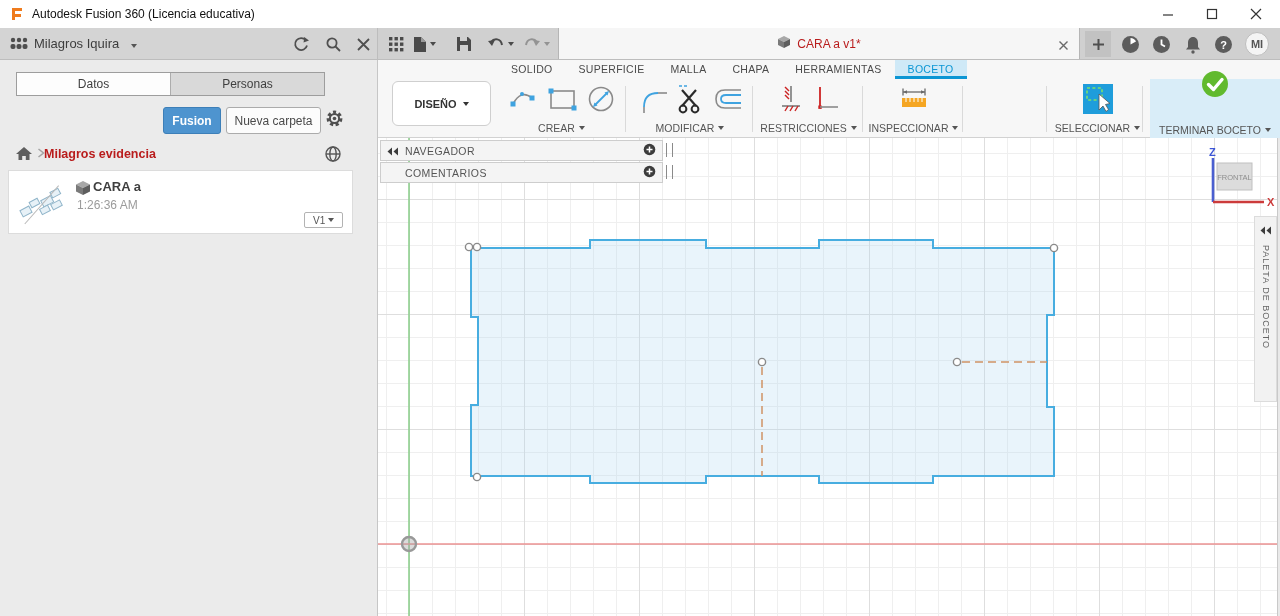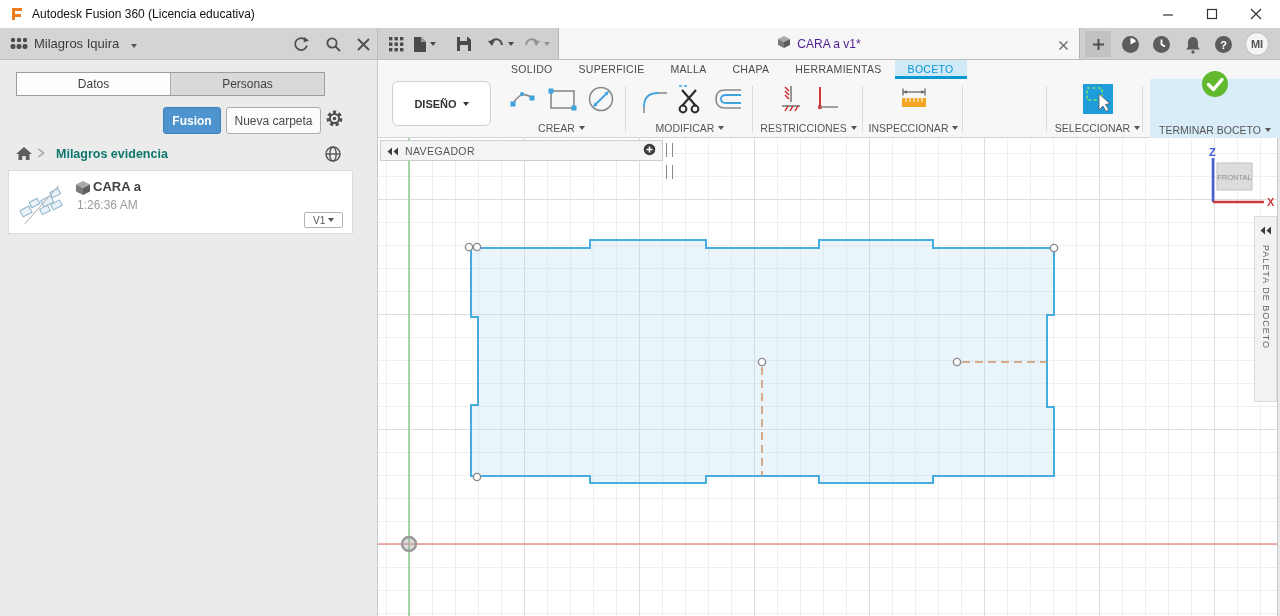--- a/index.html
+++ b/index.html
@@ -12,38 +12,38 @@
   .titlebar .logo{left:9px;top:6px;}
   .titlebar .title{left:32px;top:7px;font-size:12px;color:#111;}
   .winbtn{top:0;width:44px;height:28px;display:flex;align-items:center;justify-content:center;cursor:pointer;}
 
   
   .lefthead{left:0;top:28px;width:378px;height:32px;background:#d4d4d4;border-bottom:1px solid #bdbdbd;border-right:1px solid #bdbdbd;box-sizing:border-box;}
   .lefthead .uname{left:34px;top:8px;font-size:13px;color:#3d3d3d;}
   .topstrip{left:378px;top:28px;width:902px;height:32px;background:#d0d0d0;border-bottom:1px solid #bdbdbd;box-sizing:border-box;}
   .qicon{top:7px;width:20px;height:18px;display:flex;align-items:center;justify-content:center;}
   .doctab{left:180px;top:0;width:522px;height:31px;background:#f6f6f6;border-left:1px solid #b5b5b5;border-right:1px solid #b5b5b5;display:flex;align-items:center;justify-content:center;gap:6px;box-sizing:border-box;}
-  .doctab .tablabel{font-size:12px;color:#4c1d95;}
+  .doctab .tablabel{font-size:12px;color:#b91c1c;}
   .doctab .tabclose{position:absolute;right:10px;top:9px;}
   .newtab{left:707px;top:3px;width:26px;height:26px;background:#c2c2c2;display:flex;align-items:center;justify-content:center;}
   .statusicon{top:5px;width:22px;height:22px;display:flex;align-items:center;justify-content:center;}
   .avatar{left:867px;top:4px;width:24px;height:24px;border-radius:50%;background:#f4f4f4;border:1px solid #bdbdbd;display:flex;align-items:center;justify-content:center;font-size:11px;font-weight:bold;color:#555;box-sizing:border-box;}
 
   
   .sidebar{left:0;top:60px;width:378px;height:556px;background:#ebebeb;border-right:1px solid #c6c6c6;box-sizing:border-box;}
   .sbtabs{left:16px;top:12px;width:309px;height:24px;border:1px solid #9d9d9d;display:flex;box-sizing:border-box;background:#b91c1c;}
   .sbtab{flex:1;display:flex;align-items:center;justify-content:center;font-size:12px;color:#3f3f3f;cursor:pointer;}
   .sbtab.active{background:#fdfdfd;}
   .sbtab.inactive{background:#d9d9d9;border-left:1px solid #adadad;}
   .btn-upload{left:163px;top:47px;width:56px;height:25px;background:#4e94cf;border:1px solid #3d7fb8;border-radius:3px;color:#fff;font-weight:bold;font-size:12px;display:flex;align-items:center;justify-content:center;cursor:pointer;}
   .btn-newfolder{left:226px;top:47px;width:93px;height:25px;background:#fcfcfc;border:1px solid #ababab;border-radius:3px;color:#4a4a4a;font-size:12px;display:flex;align-items:center;justify-content:center;cursor:pointer;}
   .gear{left:325px;top:49px;}
   .crumb-home{left:16px;top:87px;}
   .crumb-sep{left:37px;top:86px;font-size:13px;color:#9a9a9a;}
-  .crumb-txt{left:56px;top:87px;font-size:12.5px;font-weight:bold;color:#0f766e;}
+  .crumb-txt{left:44px;top:87px;font-size:12.5px;font-weight:bold;color:#b91c1c;}
   .crumb-globe{left:324px;top:85px;}
   .card{left:8px;top:110px;width:345px;height:64px;background:#fff;border:1px solid #dcdcdc;box-sizing:border-box;}
   .card .thumb{left:2px;top:2px;width:64px;height:58px;}
   .card .cname{left:84px;top:8px;font-size:13px;font-weight:bold;color:#3f3f3f;}
   .card .cube{left:66px;top:9px;}
   .card .ctime{left:68px;top:27px;font-size:12px;color:#9b9b9b;}
   .vbadge{left:295px;top:41px;height:14px;border:1px solid #b3b3b3;border-radius:2px;background:#fff;padding:0 8px;display:flex;align-items:center;gap:3px;font-size:10px;color:#555;cursor:pointer;}
 
   
   .ribbon{left:378px;top:60px;width:902px;height:78px;background:#f7f7f7;border-bottom:1px solid #d2d2d2;box-sizing:border-box;}
@@ -501,20 +501,30 @@
       <span class="dlabel">NAVEGADOR</span>
       <span>
         <svg width="13" height="13">
             <circle cx="6.5" cy="6.5" r="5.8" fill="#3c3c3c"></circle>
             <path d="M6.5 3.5 V9.5 M3.5 6.5 H9.5" stroke="#fff" stroke-width="1.5"></path>
           </svg>
       </span>
     </div>
     <div class="abs grip" style="left:288px;top:5px"></div>
 
+    <div class="abs dockbar" style="top:24px">
+      <span style="width:12px"></span>
+      <span class="dlabel">COMENTARIOS</span>
+      <span>
+        <svg width="13" height="13">
+            <circle cx="6.5" cy="6.5" r="5.8" fill="#3c3c3c"></circle>
+            <path d="M6.5 3.5 V9.5 M3.5 6.5 H9.5" stroke="#fff" stroke-width="1.5"></path>
+          </svg>
+      </span>
+    </div>
     <div class="abs grip" style="left:288px;top:27px"></div>
 
     <div class="abs viewcube">
       <svg width="74" height="68">
         <text x="3" y="12" font-size="11" font-weight="bold" fill="#3c55d6">Z</text>
         <line x1="7" y1="14" x2="7" y2="58" stroke="#4a5fd0" stroke-width="2.6"></line>
         <rect x="11" y="19" width="35" height="27" fill="#dcdcdc" stroke="#c0c0c0"></rect>
         <text x="28.5" y="36" text-anchor="middle" font-size="7.5" fill="#8e8e8e">FRONTAL</text>
         <line x1="7" y1="58" x2="58" y2="58" stroke="#cc3b3b" stroke-width="2.6"></line>
         <text x="61" y="62" font-size="11" font-weight="bold" fill="#cc3b3b">X</text>

